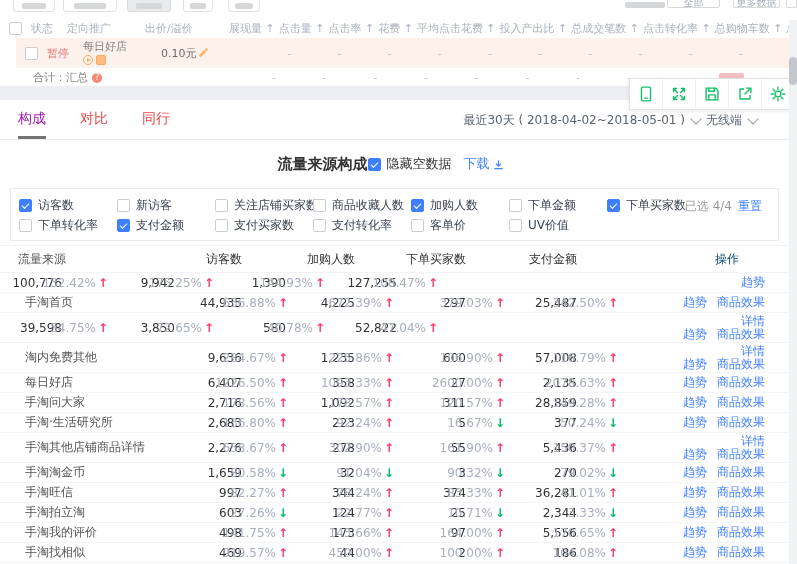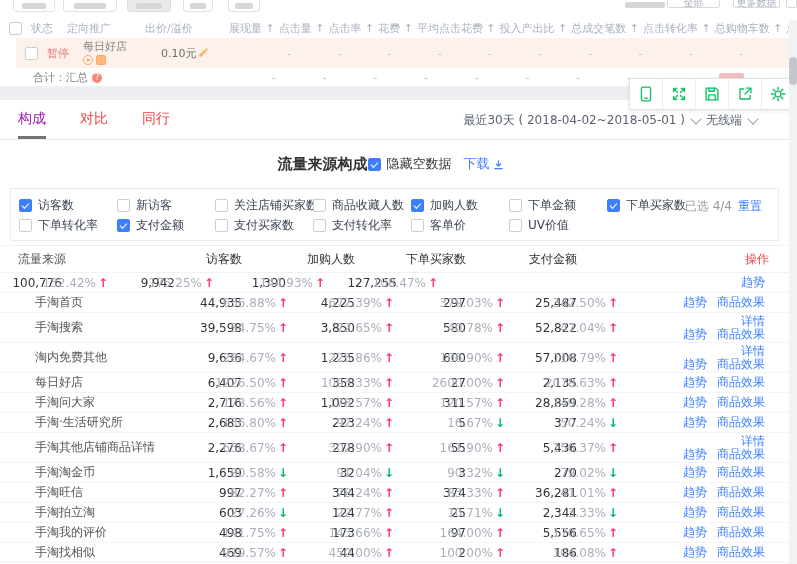--- a/index.html
+++ b/index.html
@@ -71,31 +71,31 @@
   .mrow{display:flex;height:17px;align-items:center}
   .mitem{width:98px;display:flex;align-items:center;font-size:12px;color:#3c4453;white-space:nowrap}
   .msel{position:absolute;right:16px;top:9px;font-size:12px;color:#999;display:flex;gap:6px}
 
   
   .thead{display:flex;align-items:center;height:26px;margin-top:4px;border-top:1px solid #f0f2f5;
          border-bottom:1px solid #f0f2f5;color:#99a1b0}
   .trow{display:flex;align-items:center;height:19px;border-bottom:1px solid #f2f4f7}
   .trow.tall{height:29px}
   .t-name{width:180px;padding-left:18px;box-sizing:border-box;color:#555;display:flex;align-items:center;white-space:nowrap}
-  .t-name.sub{padding-left:35px}
+  .t-name.sub{padding-left:25px}
   .bullet{width:7px;height:7px;border-radius:50%;background:#00be67;margin-right:6px;flex:0 0 7px}
   .t-num{text-align:right;color:#333;white-space:nowrap}
   .t-pct{display:flex;justify-content:flex-end;white-space:nowrap;color:#a8aebb}
   .w-vn{width:62px}.w-vp{width:46px}.w-cn{width:67px}.w-cp{width:39px}
   .w-bn{width:72px}.w-bp{width:39px}.w-pn{width:72px}.w-pp{width:41px}
   .arr{font-weight:bold;margin-left:2px}
   .arr.up{color:#fb3a6b}
   .arr.down{color:#00be67}
   .t-act{flex:1;display:flex;justify-content:flex-end;gap:10px;padding-right:24px;color:#3d7fff;white-space:nowrap}
-  .thead .t-act{padding-right:20px;color:#ef4444}
+  .thead .t-act{padding-right:50px;color:#0c4a6e}
   .tall .t-act{flex-direction:column;align-items:flex-end;gap:0;line-height:13px;font-size:12px}
   .actline{display:flex;gap:10px}
 
   
   .sb{position:absolute;right:0;top:20px;bottom:0;width:8px;background:#f1f2f4;z-index:10}
   .sb-thumb{position:absolute;right:0;top:37px;width:8px;height:28px;background:#c3c7cd;border-radius:4px;cursor:pointer}
 </style>
 </head>
 <body>
 
@@ -380,23 +380,20 @@
         <span class="t-pct w-pp">
           <span>342.50%</span>
           <span class="arr up">↑</span>
         </span>
         <span class="t-act">
           <span class="lnk">趋势</span>
           <span class="lnk">商品效果</span>
         </span>
       </div>
       <div class="trow tall">
-        <span class="t-name sub">
-          <span>手淘搜索</span>
-        </span>
         <span class="t-num w-vn">39,598</span>
         <span class="t-pct w-vp">
           <span>54.75%</span>
           <span class="arr up">↑</span>
         </span>
         <span class="t-num w-cn">3,850</span>
         <span class="t-pct w-cp">
           <span>72.65%</span>
           <span class="arr up">↑</span>
         </span>

